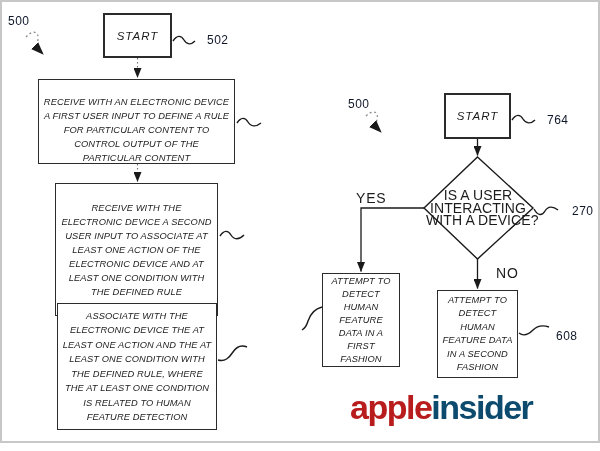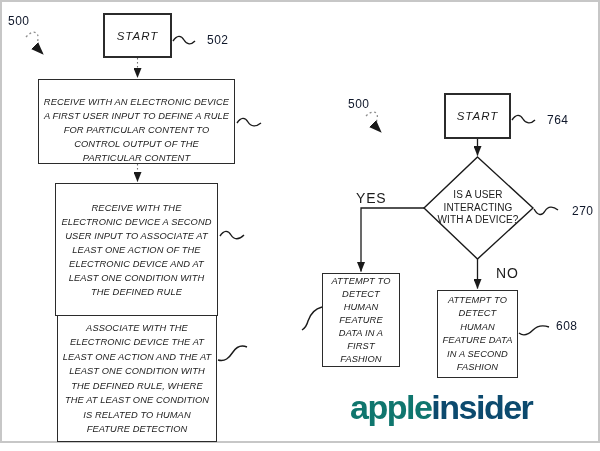--- a/index.html
+++ b/index.html
@@ -16,32 +16,32 @@
     position:absolute;box-sizing:border-box;border:1.6px solid #2b2b2b;background:#fff;
     display:flex;align-items:center;justify-content:center;text-align:center;font-style:italic;
   }
   .startbox{border-width:2px;}
   .procbox .txt{white-space:pre;text-align:center;font-size:9.3px;line-height:14px;letter-spacing:.1px;}
   .startbox .txt{font-size:11.5px;letter-spacing:1px;line-height:12px;}
   .reflabel{position:absolute;font-size:12px;letter-spacing:.5px;color:#0f172a;}
   .branchlabel{position:absolute;font-size:14px;letter-spacing:.8px;color:#1c1c1c;}
   #diamond-text{
     position:absolute;left:426px;top:189px;width:104px;text-align:center;
-    font-size:10px;line-height:12.5px;white-space:pre;letter-spacing:.1px;
+    font-size:14px;line-height:12.5px;white-space:pre;letter-spacing:.1px;
   }
   #yes-box .txt{line-height:13px;}
   #no-box .txt{line-height:13.5px;}
   #box-l1 .txt{line-height:14px;margin-top:16px;}
   #box-l2 .txt{line-height:14px;}
   #box-l3 .txt{line-height:14.5px;}
   #watermark{
     position:absolute;left:350px;top:389px;font-size:34px;font-weight:bold;
     letter-spacing:-1.5px;line-height:36px;user-select:none;
   }
-  #watermark .wm1{color:#0f766e;margin-top:20px;}
+  #watermark .wm1{color:#b91c1c;margin-top:20px;}
   #watermark .wm2{color:#0c4a6e;}
 </style>
 </head>
 <body>
 
 <div id="canvas">
   <div id="frame"></div>
 
   <svg class="overlay">
     <defs>
@@ -71,42 +71,42 @@
     <path d="M534,209 c4,7 8,7 11,2 c3,-5 8,-5 13,-1" fill="none" stroke="#1a1a1a" stroke-width="1.4"></path>
     <path d="M322,307 c-8,2 -12,8 -14,14 c-1,4 -3,7 -6,9" fill="none" stroke="#1a1a1a" stroke-width="1.4"></path>
     <path d="M519,333 c5,4 10,1 14,-3 c4,-4 10,-5 16,-3" fill="none" stroke="#1a1a1a" stroke-width="1.4"></path>
   </svg>
 
   <div class="reflabel" style="left:8px;top:14px;">500</div>
   <div class="reflabel" style="left:207px;top:33px;">502</div>
   <div class="reflabel" style="left:348px;top:97px;">500</div>
   <div class="reflabel" style="left:547px;top:113px;">764</div>
   <div class="reflabel" style="left:572px;top:204px;">270</div>
-  <div class="reflabel" style="left:556px;top:319px;">608</div>
+  <div class="reflabel" style="left:556px;top:329px;">608</div>
 
   <div class="procbox startbox" id="start-left" style="left:103px;top:13px;width:69px;height:45px;">
     <span class="txt">START</span>
   </div>
   <div class="procbox" id="box-l1" style="left:38px;top:79px;width:197px;height:85px;">
     <span class="txt">RECEIVE WITH AN ELECTRONIC DEVICE
 A FIRST USER INPUT TO DEFINE A RULE
 FOR PARTICULAR CONTENT TO
 CONTROL OUTPUT OF THE
 PARTICULAR CONTENT</span>
   </div>
   <div class="procbox" id="box-l2" style="left:55px;top:183px;width:163px;height:133px;">
     <span class="txt">RECEIVE WITH THE
 ELECTRONIC DEVICE A SECOND
 USER INPUT TO ASSOCIATE AT
 LEAST ONE ACTION OF THE
 ELECTRONIC DEVICE AND AT
 LEAST ONE CONDITION WITH
 THE DEFINED RULE</span>
   </div>
-  <div class="procbox" id="box-l3" style="left:57px;top:303px;width:160px;height:127px;margin-top:12px;">
+  <div class="procbox" id="box-l3" style="left:57px;top:303px;width:160px;height:127px;">
     <span class="txt">ASSOCIATE WITH THE
 ELECTRONIC DEVICE THE AT
 LEAST ONE ACTION AND THE AT
 LEAST ONE CONDITION WITH
 THE DEFINED RULE, WHERE
 THE AT LEAST ONE CONDITION
 IS RELATED TO HUMAN
 FEATURE DETECTION</span>
   </div>
 

